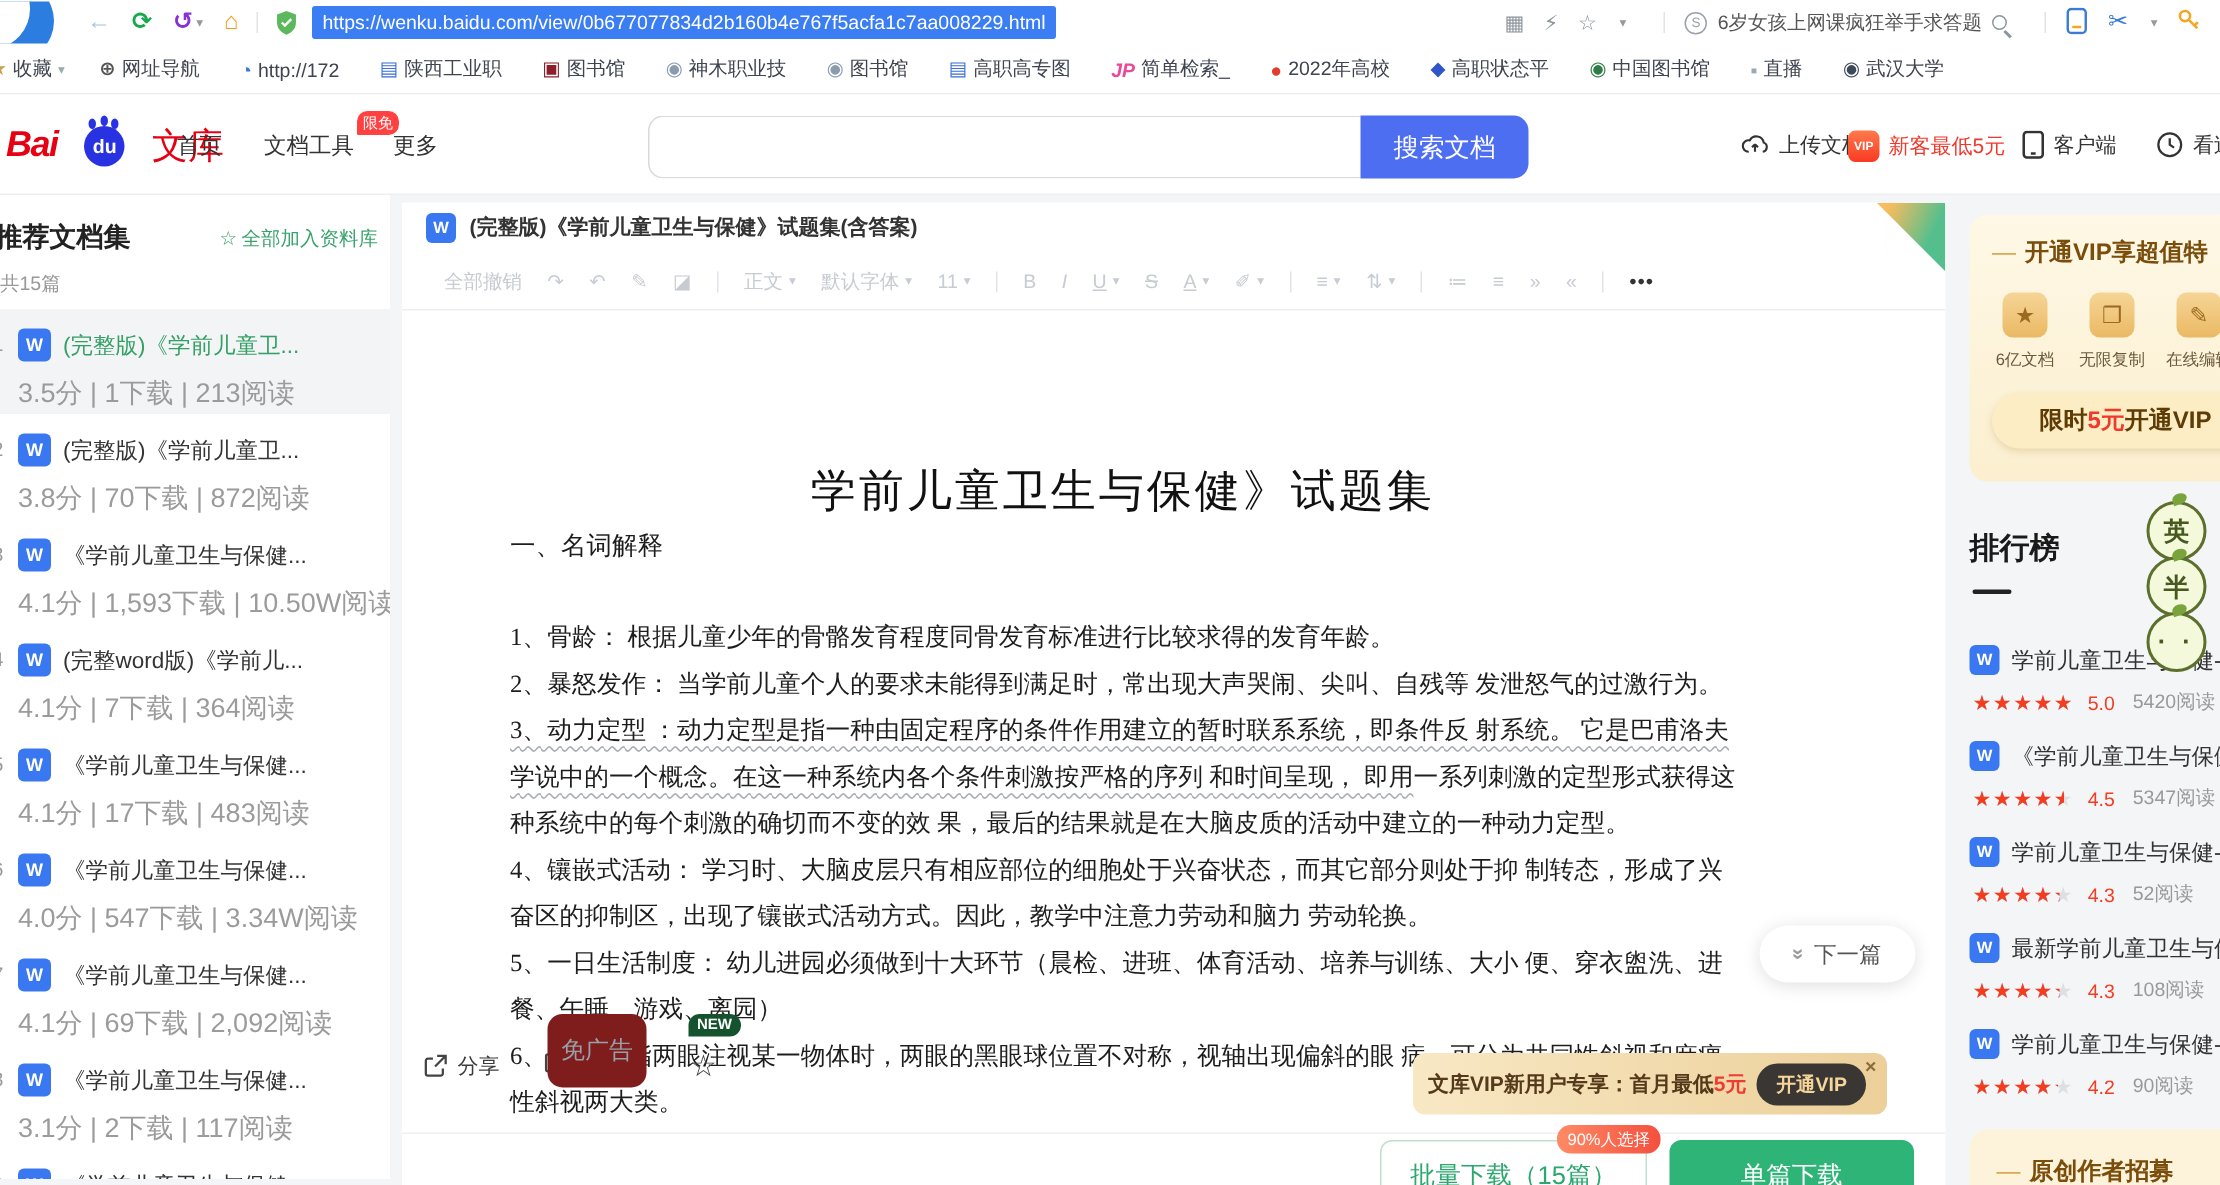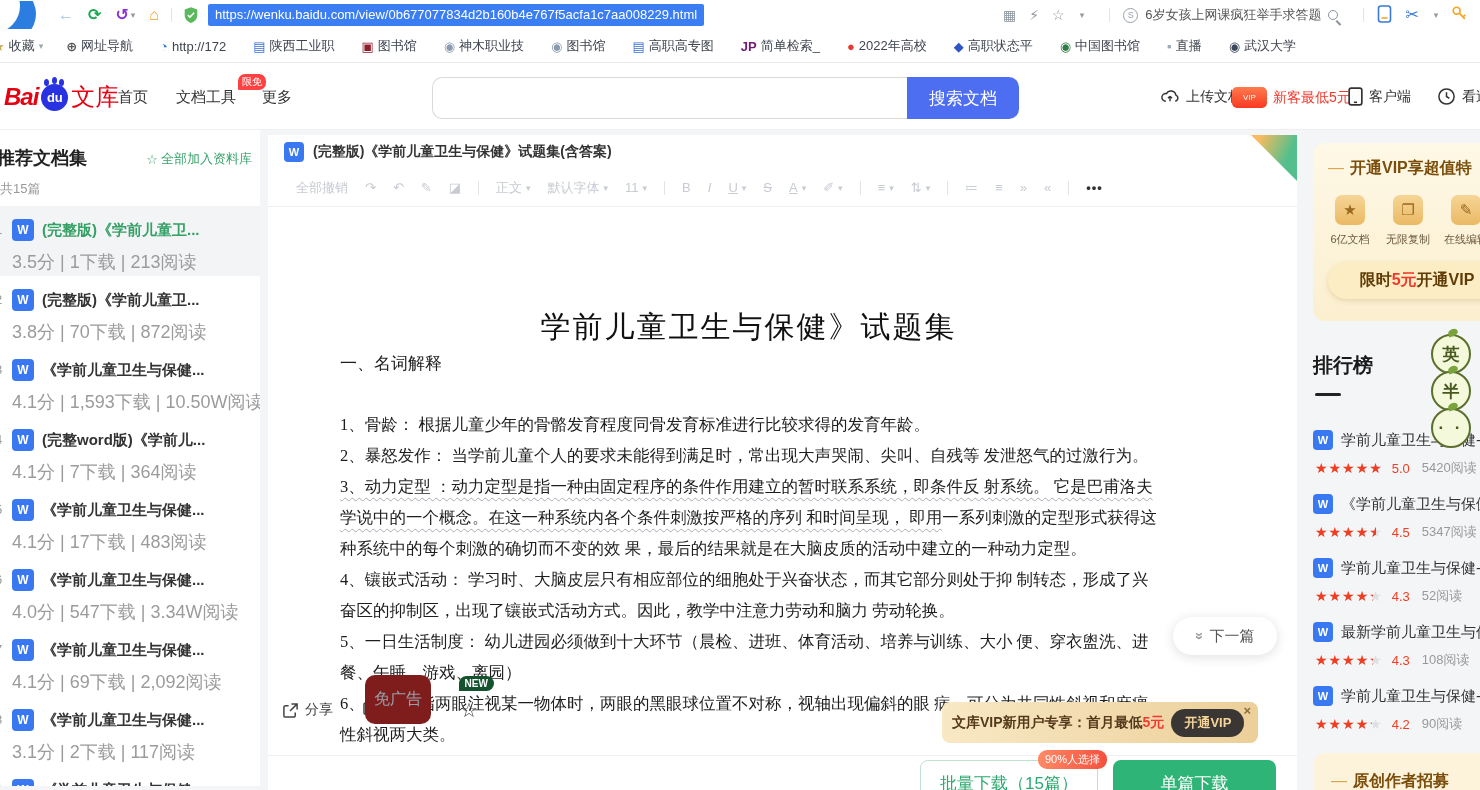--- a/index.html
+++ b/index.html
@@ -31,47 +31,47 @@
 
 .bookmarks{position:absolute;top:30px;left:0;right:0;height:33px;display:flex;align-items:center;gap:23px;background:#fff;border-bottom:1px solid #ebebeb;padding-left:0;overflow:hidden}
 .bm{display:flex;align-items:center;gap:4px;font-size:13px;color:#3f4450;cursor:pointer;white-space:nowrap}
 .bm:first-child{margin-left:-7px}
 .bm-ico{font-size:13px;font-weight:bold}
 .bm-caret{color:#9aa;font-size:9px}
 
 .wk-header{position:absolute;top:63px;left:0;right:0;height:67px;background:#fff;border-bottom:1px solid #efefef}
 .logo{position:absolute;left:4px;top:18px;display:flex;align-items:center;gap:2px;cursor:pointer}
 .logo-bai{font-size:24px;font-weight:bold;color:#e60012;font-style:italic;letter-spacing:-1px}
-.paw{width:27px;height:27px;border-radius:50%;background:#2932e1;color:#fff;font-weight:bold;font-size:13px;display:flex;align-items:center;justify-content:center;position:relative;margin:0 1px}
+.paw{width:27px;height:27px;border-radius:50%;background:#2932e1;color:#fff;font-weight:bold;font-size:13px;display:flex;align-items:center;justify-content:center;position:relative;margin:0 16px}
 .paw::before{content:"";position:absolute;top:-5px;left:3px;width:5px;height:7px;border-radius:50%;background:#2932e1;box-shadow:8px -2px 0 #2932e1,15px 0 0 #2932e1}
 .logo-wk{font-size:24px;font-weight:normal;color:#e60012}
 .wk-nav{position:absolute;top:25px;font-size:15px;color:#333;cursor:pointer}
 .nav-home{left:118px}.nav-tools{left:176px}.nav-more{left:262px}
 .nav-badge{position:absolute;left:238px;top:11px;background:#ff4141;color:#fff;font-size:10px;padding:1px 4px;border-radius:7px 7px 7px 1px;cursor:default}
 .wk-search{position:absolute;left:432px;top:14px;width:475px;height:42px;border:1.5px solid #d9d9d9;border-right:none;border-radius:10px 0 0 10px;background:#fff;outline:none;padding:0 14px;font-size:14px}
 .wk-search-btn{position:absolute;left:907px;top:14px;width:112px;height:42px;background:#4e6ef2;color:#fff;font-size:17px;border:none;border-radius:0 10px 10px 0;display:flex;align-items:center;justify-content:center;cursor:pointer}
 .hd-act{position:absolute;top:24px;display:flex;align-items:center;gap:6px;font-size:14px;color:#333;cursor:pointer;white-space:nowrap}
 .act-upload{left:1160px}
 .act-vip{left:1232px;color:#f0392b}
-.gift{width:35px;height:21px;border-radius:5px;background:linear-gradient(180deg,#ff7a4d,#f83a22);color:#fff;font-size:8px;font-weight:normal;display:flex;align-items:center;justify-content:center}
+.gift{width:21px;height:21px;border-radius:5px;background:linear-gradient(180deg,#ff7a4d,#f83a22);color:#fff;font-size:8px;font-weight:bold;display:flex;align-items:center;justify-content:center}
 .act-client{left:1348px}
 .act-history{left:1437px}
 
 .main-bg{position:absolute;top:130px;left:0;right:0;bottom:0;background:#f4f5f7}
 
 .left{position:absolute;left:0;top:130px;width:260px;bottom:4px;background:#fff;overflow:hidden}
 .sd-head{position:relative;padding:16px 10px 8px 2px}
 .sd-title{font-size:18px;font-weight:bold;color:#222;margin-left:-5px}
 .sd-addall{position:absolute;right:8px;top:20px;color:#3aa36c;font-size:13px;display:flex;gap:3px;align-items:center;cursor:pointer}
 .sd-count{color:#999;font-size:13px;margin:10px 0 0 -2px}
 .sd-item{position:relative;height:70px;padding:13px 10px 0 12px;cursor:pointer}
 .sd-item.active{background:#f3f4f6}
 .sd-num{position:absolute;left:-5px;top:16px;color:#999;font-size:13px}
 .sd-row{display:flex;align-items:center;gap:8px}
-.sd-title-t{font-size:15px;font-weight:700;color:#333;white-space:nowrap;overflow:hidden}
+.sd-title-t{font-size:15px;font-weight:400;color:#333;white-space:nowrap;overflow:hidden}
 .sd-item.active .sd-title-t{color:#35a065}
 .sd-stats{margin-top:9px;color:#9b9b9b;font-size:18px;white-space:nowrap}
 
 .doc{position:absolute;left:268px;top:135px;width:1029px;bottom:0;background:#fff;overflow:hidden}
 .doc-titlebar{height:34px;display:flex;align-items:center;gap:9px;padding-left:16px}
 .doc-titlebar .w-icon{width:20px;height:20px;font-size:11px}
 .doc-title-t{font-size:14px;font-weight:600;color:#333}
 .fold{position:absolute;top:0;right:0;width:46px;height:46px}
 .fold-tri{width:100%;height:100%;background:linear-gradient(115deg,#f6bc5f 15%,#54bf8d 70%);clip-path:polygon(0 0,100% 0,100% 100%)}
 .fold-white{position:absolute;left:6px;top:3px;width:28px;height:36px;background:#fff;clip-path:polygon(0 12%,100% 88%,0 88%);box-shadow:0 1px 2px rgba(0,0,0,.15)}
@@ -221,21 +221,21 @@
       <span class="bm-ico" style="color: rgb(138, 155, 176);">◉</span>
       <span>图书馆</span>
       <span class="bm-caret"></span>
     </div>
     <div class="bm">
       <span class="bm-ico" style="color: rgb(58, 111, 216);">▤</span>
       <span>高职高专图</span>
       <span class="bm-caret"></span>
     </div>
     <div class="bm">
-      <span class="bm-ico" style="color: #701a75;">JP</span>
+      <span class="bm-ico" style="color: #ec4899; font-style: italic;">JP</span>
       <span>简单检索_</span>
       <span class="bm-caret"></span>
     </div>
     <div class="bm">
       <span class="bm-ico" style="color: rgb(226, 60, 48);">●</span>
       <span>2022年高校</span>
       <span class="bm-caret"></span>
     </div>
     <div class="bm">
       <span class="bm-ico" style="color: rgb(47, 85, 201);">◆</span>

